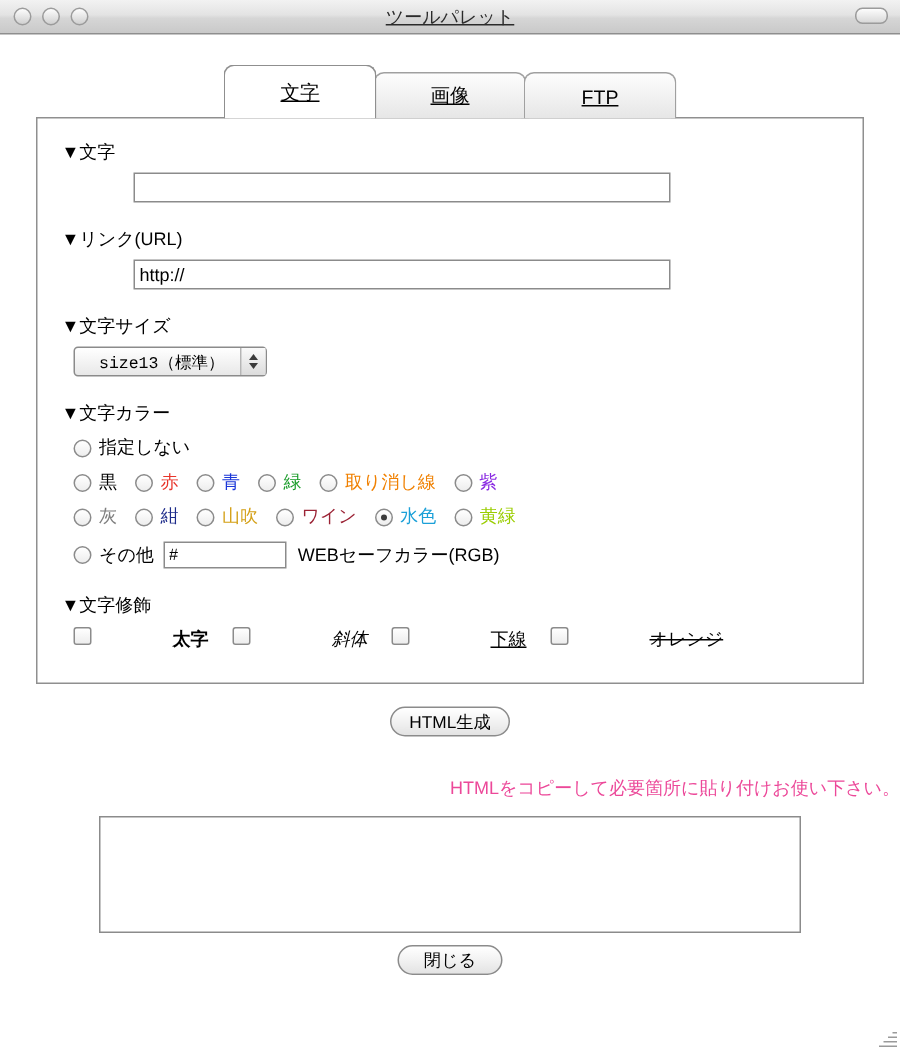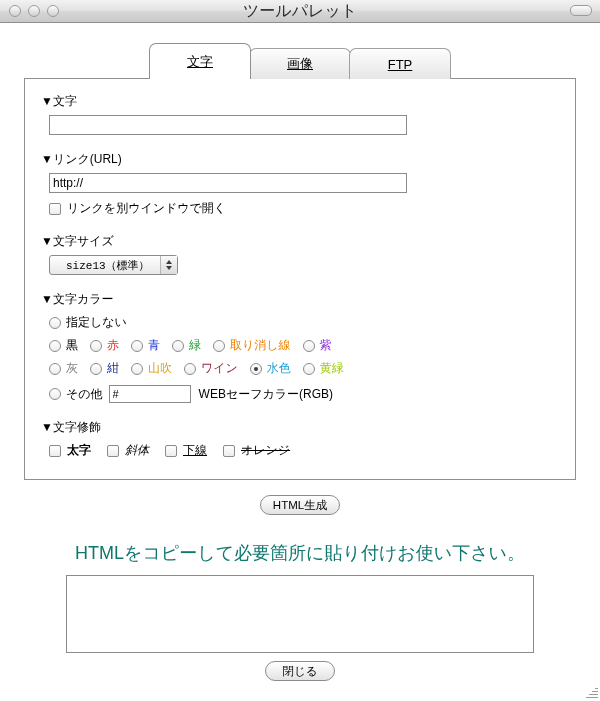--- a/index.html
+++ b/index.html
@@ -42,24 +42,25 @@
     height: 12px;
     border-radius: 50%;
     background: linear-gradient(to bottom, #fdfdfd, #d0d0d0);
     border: 1px solid #9b9b9b;
     box-sizing: border-box;
   }
   .title-text {
     position: absolute;
     left: 0; right: 0;
     text-align: center;
-    font-size: 16px;
+    font-size: 12px;
     color: #2b2b2b;
     line-height: 22px;
     pointer-events: none;
+    text-decoration: underline;
   }
   .title-right {
     position: absolute;
     right: 8px;
     top: 5px;
     width: 22px;
     height: 11px;
     border: 1px solid #9b9b9b;
     border-radius: 5px;
     background: linear-gradient(to bottom, #fcfcfc, #d8d8d8);
@@ -132,20 +133,21 @@
   input.text-field {
     width: 358px;
     height: 20px;
     border: 1px solid #8b8b8b;
     background: #fff;
     font-family: "Liberation Sans", sans-serif;
     font-size: 12px;
     padding: 1px 3px;
     box-sizing: border-box;
     border-radius: 0;
+    margin-left: 40px;
   }
   .indent { margin-left: 8px; }
 
   .checkline {
     display: flex;
     align-items: center;
     margin-top: 7px;
   }
   .cb {
     width: 12px;
@@ -245,22 +247,23 @@
 
   
   .deco-row {
     display: flex;
     align-items: center;
     margin-left: 8px;
     margin-top: 6px;
   }
   .deco-item {
     display: flex;
-    align-items: center;
+    align-items: flex-start;
     margin-right: 16px;
+    gap: 48px;
   }
   .deco-b { font-weight: bold; }
   .deco-i { font-style: italic; }
   .deco-u { text-decoration: underline; }
   .deco-s { text-decoration: line-through; }
 
   
   .btn-row {
     display: flex;
     justify-content: center;
@@ -274,23 +277,23 @@
     background: linear-gradient(to bottom, #ffffff 0%, #f2f2f2 50%, #e3e3e3 100%);
     font-size: 11.5px;
     display: flex;
     align-items: center;
     justify-content: center;
     padding: 0 12px;
     box-sizing: border-box;
   }
 
   .notice {
-    text-align: center;
-    color: #0f766e;
-    font-size: 18px;
+    text-align: right;
+    color: #ec4899;
+    font-size: 12px;
     margin-top: 26px;
   }
 
   .output-wrap {
     display: flex;
     justify-content: center;
     margin-top: 10px;
   }
   textarea.output {
     width: 468px;
@@ -353,24 +356,20 @@
         <div class="section-title">▼文字</div>
         <div class="indent">
           <input class="text-field" type="text" value="" style="">
         </div>
       </div>
 
       <div class="group">
         <div class="section-title">▼リンク(URL)</div>
         <div class="indent">
           <input class="text-field" type="text" value="http://" style="">
-          <div class="checkline">
-            <span class="cb"></span>
-            <span>リンクを別ウインドウで開く</span>
-          </div>
         </div>
       </div>
 
       <div class="group">
         <div class="section-title">▼文字サイズ</div>
         <div class="select">
           <span class="sel-text">size13（標準）</span>
           <span class="arrows">
             <span class="arrow-up"></span>
             <span class="arrow-dn"></span>

